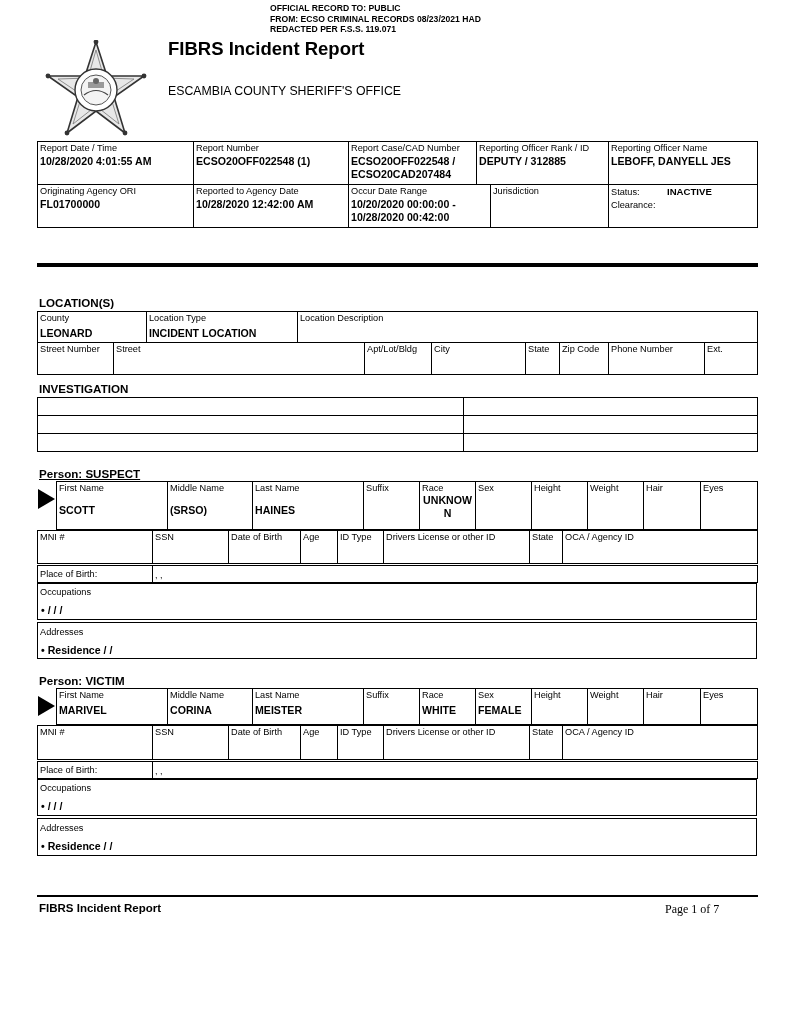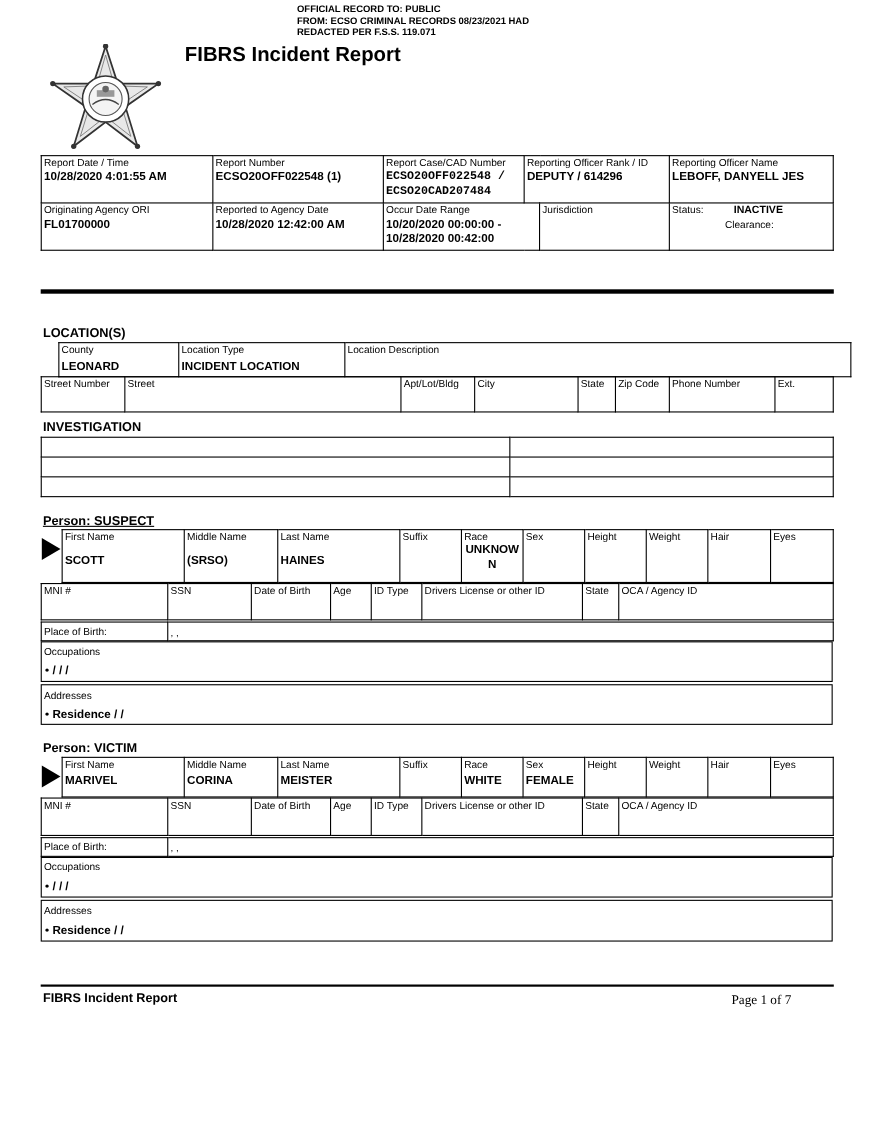--- a/index.html
+++ b/index.html
@@ -46,20 +46,21 @@
     <circle cx="52" cy="50" r="15" fill="#f4f4f4" stroke="#555" stroke-width="1"></circle>
     <path d="M40,55 Q52,46 64,55" fill="none" stroke="#444" stroke-width="1.2"></path>
     <rect x="44" y="42" width="16" height="6" fill="#999"></rect>
     <circle cx="52" cy="41" r="3" fill="#666"></circle>
   </svg>
 </div>
 
 <div class="abs title">FIBRS Incident Report</div>
 
 <div class="abs agency">
+  <div>ESCAMBIA COUNTY SHERIFF'S OFFICE</div>
 </div>
 
 <table class="grid" style="left:37px; top:141px; width:720px;">
   <colgroup>
     <col style="width:156px">
       <col style="width:155px">
       <col style="width:128px">
     <col style="width:14px">
       <col style="width:118px">
       <col style="width:149px">
@@ -69,25 +70,25 @@
     <td>
       <span class="lbl">Report Date / Time</span>
       <span class="val" style="margin-top:1px">10/28/2020 4:01:55 AM</span>
     </td>
     <td>
       <span class="lbl">Report Number</span>
       <span class="val" style="margin-top:1px">ECSO20OFF022548 (1)</span>
     </td>
     <td>
       <span class="lbl">Report Case/CAD Number</span>
-      <span class="val" style="margin-top:1px; white-space:normal; width:118px;font-family:Liberation Mono, monospace;">ECSO20OFF022548 / ECSO20CAD207484</span>
+      <span class="val" style="margin-top:1px; white-space:normal; width:118px;">ECSO20OFF022548 / ECSO20CAD207484</span>
     </td>
     <td colspan="2">
       <span class="lbl">Reporting Officer Rank / ID</span>
-      <span class="val" style="margin-top:1px">DEPUTY / 614296</span>
+      <span class="val" style="margin-top:1px">DEPUTY / 312885</span>
     </td>
     <td>
       <span class="lbl">Reporting Officer Name</span>
       <span class="val" style="margin-top:1px">LEBOFF, DANYELL JES</span>
     </td>
   </tr>
   <tr style="height:43px">
     <td>
       <span class="lbl">Originating Agency ORI</span>
       <span class="val" style="margin-top:1px">FL01700000</span>
@@ -101,32 +102,32 @@
       <span class="val" style="margin-top:1px; white-space:normal; width:120px;">10/20/2020 00:00:00 - 10/28/2020 00:42:00</span>
     </td>
     <td>
       <span class="lbl">Jurisdiction</span>
       <span class="val"></span>
     </td>
     <td>
       <div style="font-size:9.2px; line-height:11px;">
         <span style="display:inline-block; width:56px;">Status:</span><span style="font-weight:bold; font-size:9.6px;">INACTIVE</span>
       </div>
-      <div style="font-size:9.2px; line-height:14px;margin-left:48px;">
+      <div style="font-size:9.2px; line-height:14px;">
         <span>Clearance:</span>
         <span></span>
       </div>
     </td>
   </tr>
 </tbody>
   </table>
 <div class="thick-bar" style="left:37px; top:263px; width:721px; height:4px;"></div>
 
 <div class="abs section-h" style="left:39px; top:296px;">LOCATION(S)</div>
-<table class="grid" style="left:37px; top:311px; width:720px;margin-left:16px;">
+<table class="grid" style="left:37px; top:311px; width:720px;">
   <colgroup>
       <col style="width:109px">
       <col style="width:151px">
       <col style="width:460px">
     </colgroup>
   <tbody>
       <tr style="height:31px">
     <td>
       <span class="lbl">County</span>
       <span class="val" style="margin-top:3px">LEONARD</span>

